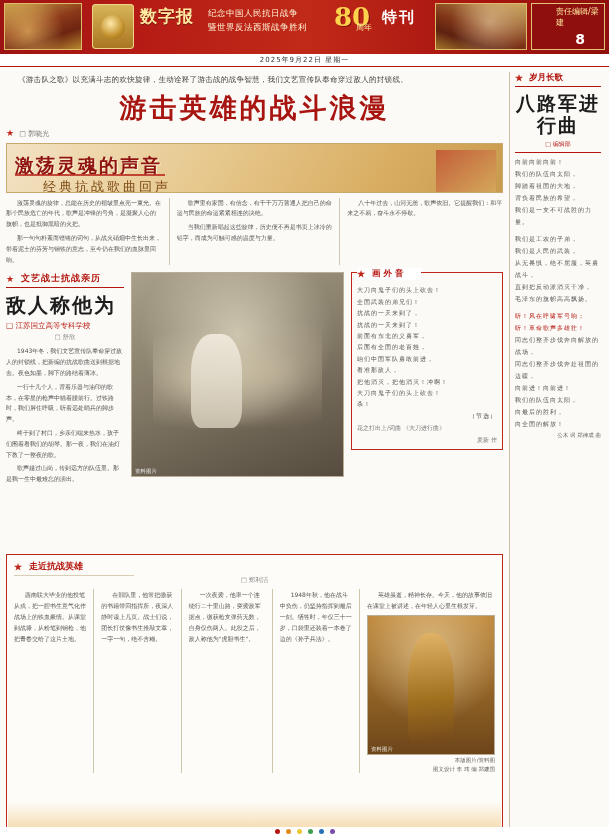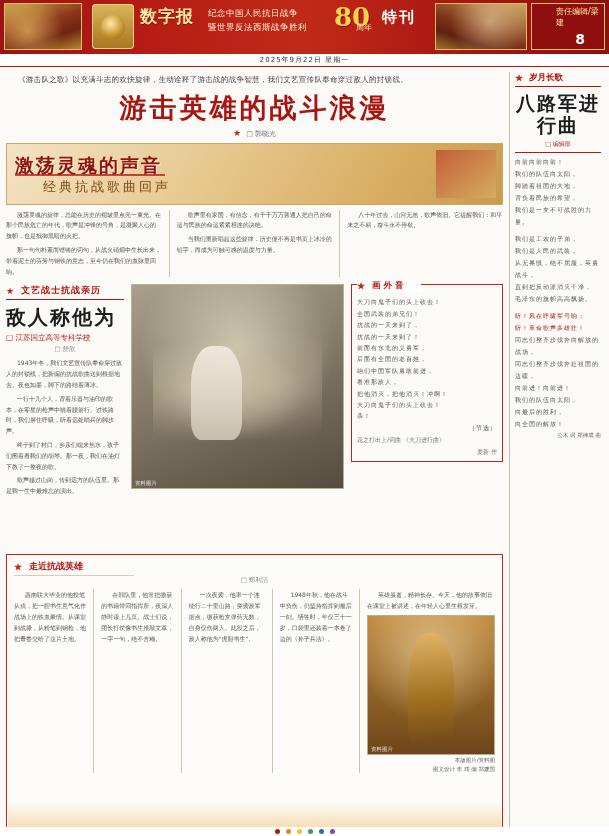--- a/index.html
+++ b/index.html
@@ -134,30 +134,30 @@
   .bigheadline {
     text-align:center;
     font-family:"DejaVu Serif", serif;
     font-weight:bold;
     color:#a81510;
     font-size:27px;
     letter-spacing:3px;
     margin:4px 0 2px 0;
   }
   .byline {
-    text-align:center; font-size:7px; color:#777; margin-bottom:4px;
+    font-size:7px; color:#777; margin-bottom:4px;
   }
   .star {
     display:inline-block; color:#c0261b; font-size:9px; margin-right:3px;
   }
 
   
   .bannerart {
     position:relative;
-    height:62px;
+    height:50px;
     background:linear-gradient(120deg,#f3e2c4,#e7c98f 40%,#d9ae63 75%,#c89a4e);
     border:1px solid #c9a96d;
     margin:3px 0 5px 0;
     overflow:hidden;
   }
   .bannerart .b1 {
     position:absolute; left:8px; top:9px;
     font-family:"DejaVu Serif", serif; font-weight:bold;
     font-size:19px; color:#8f1410;
     letter-spacing:2px;

